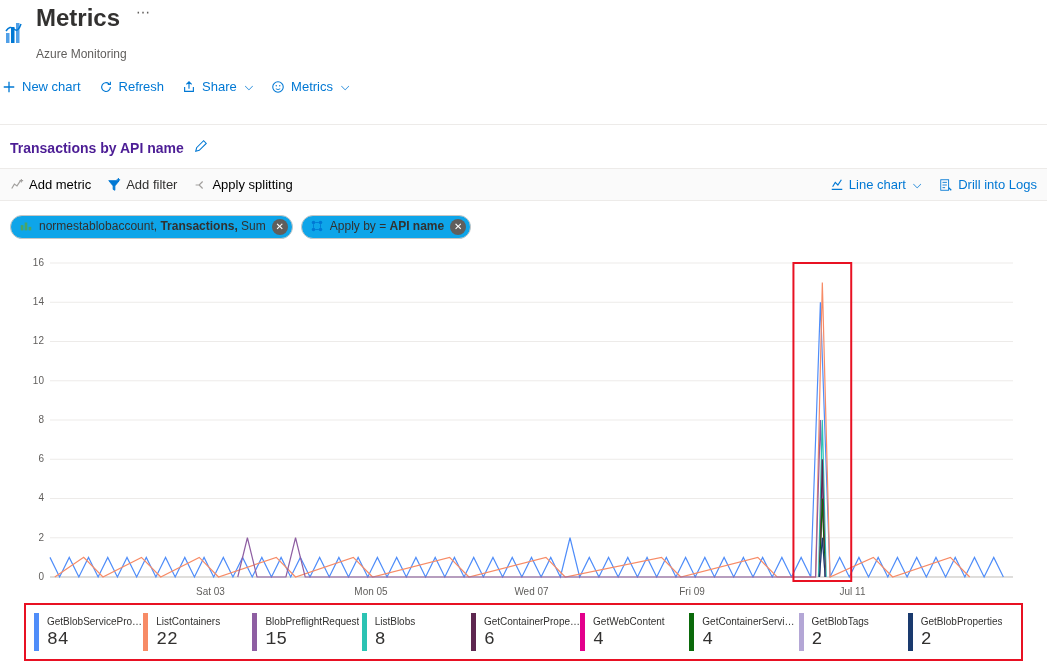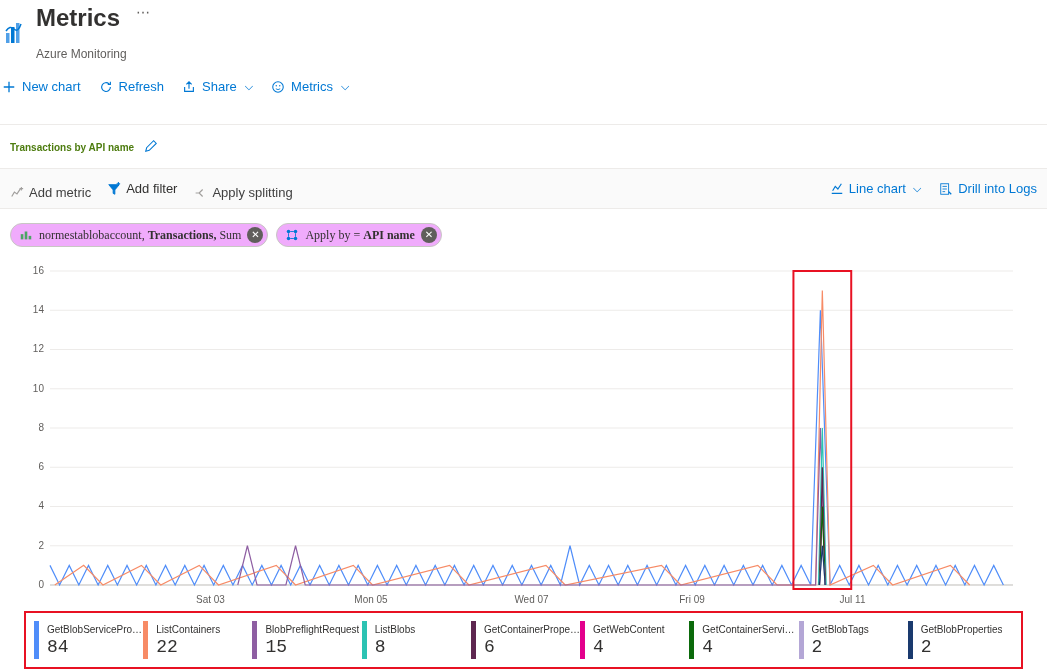--- a/index.html
+++ b/index.html
@@ -14,35 +14,35 @@
   .more-dots { margin-left: 16px; font-size: 14px; color: #605e5c; cursor: pointer; }
 
   
   .toolbar { display: flex; align-items: center; gap: 18px; padding: 18px 0 30px 2px; border-bottom: 1px solid #edebe9; }
   .tb-btn { display: inline-flex; align-items: center; gap: 6px; font-size: 13px; color: #0078d4; cursor: pointer; }
   .tb-btn svg { width: 14px; height: 14px; }
   .chev { font-size: 11px; color: #0078d4; margin-left: 2px; }
 
   
   .chart-title-row { display: flex; align-items: center; gap: 10px; padding: 14px 0 12px 10px; }
-  .chart-title { font-size: 10px; font-weight: 600; color: #4d7c0f; }
+  .chart-title { font-size: 14px; font-weight: 600; color: #4c1d95; }
   .pencil { color: #0078d4; cursor: pointer; }
 
   
   .chart-toolbar { display: flex; align-items: center; gap: 16px; padding: 8px 10px; background: #fafafa; border-top: 1px solid #edebe9; border-bottom: 1px solid #edebe9; }
   .ct-btn { display: inline-flex; align-items: center; gap: 5px; font-size: 13px; cursor: pointer; }
-  .ct-btn.disabled { color: #404040; margin-top: 8px; }
+  .ct-btn.disabled { color: #000000; }
   .ct-btn.active { color: #323130; font-weight: 400; }
   .ct-btn.active svg { stroke: #0078d4; fill: #0078d4; }
   .ct-right { margin-left: auto; display: flex; gap: 18px; }
   .ct-right .ct-btn { color: #0078d4; }
 
   
   .pills { display: flex; gap: 8px; padding: 14px 10px; }
-  .pill { display: inline-flex; align-items: center; gap: 6px; border: 1px solid #c8c6c4; border-radius: 14px; padding: 3px 4px 3px 8px; font-size: 12px; background: #f0abfc; font-family: Liberation Serif, serif; }
+  .pill { display: inline-flex; gap: 6px; border: 1px solid #c8c6c4; border-radius: 14px; padding: 3px 4px 3px 8px; font-size: 12px; background: #0ea5e9; }
   .pill-icon { width: 14px; height: 14px; }
   .pill-close { width: 16px; height: 16px; border-radius: 50%; background: #605e5c; color: #fff; display: inline-flex; align-items: center; justify-content: center; font-size: 10px; line-height: 1; cursor: pointer; }
   .pill b { font-weight: 600; }
 
   
   .chart-wrap { position: relative; margin: 0 24px 0 24px; height: 350px; }
   #chart-svg { width: 100%; height: 100%; }
   .ytick { font-size: 10px; fill: #605e5c; }
   .xtick { font-size: 10px; fill: #605e5c; }
   .grid { stroke: #edebe9; stroke-width: 1; }

